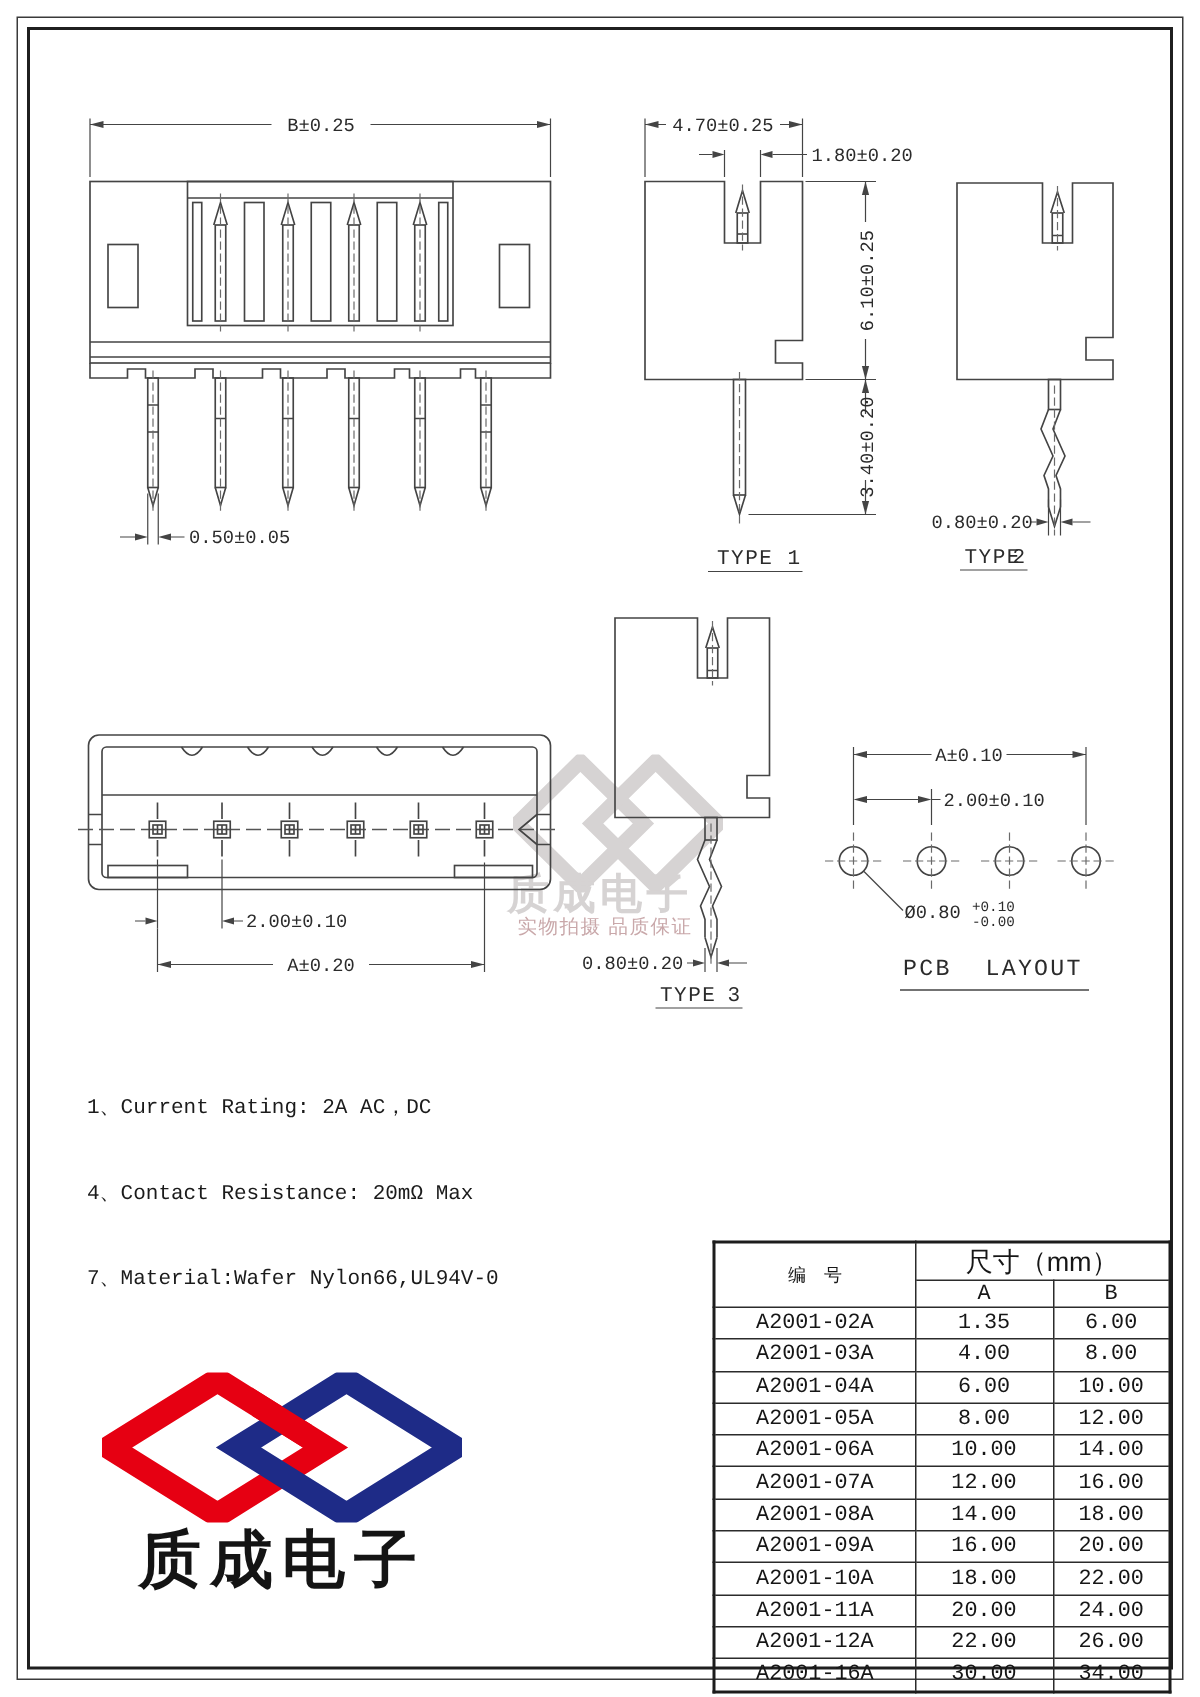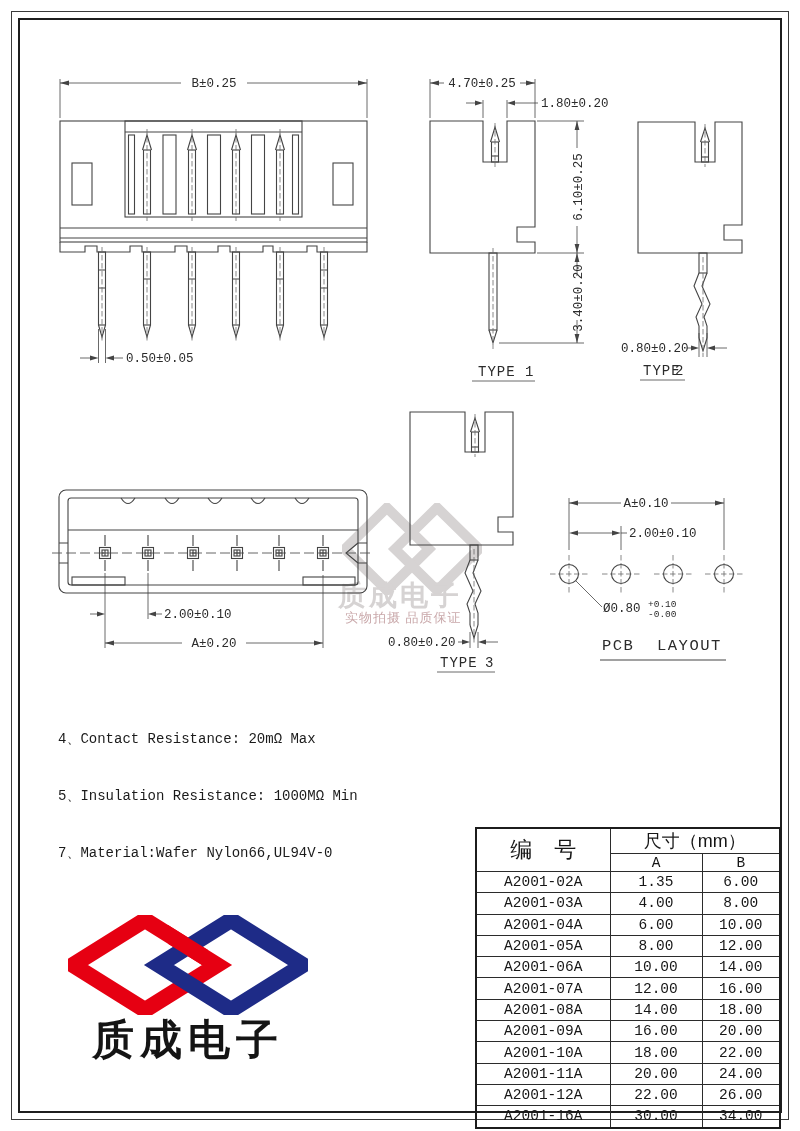--- a/index.html
+++ b/index.html
@@ -25,21 +25,21 @@
   .dim-sm{font-size:9.5px;}
   .lbl{font-size:14px;letter-spacing:1px;}
   .lbl-big{font-size:15.5px;letter-spacing:1.5px;}
   .specs{position:absolute;left:58px;top:692px;font-size:14px;line-height:19px;
          white-space:pre;color:#1b1b1b;}
   .specs .s-title{letter-spacing:0.5px;}
   .parts{position:absolute;left:475px;top:827px;border-collapse:collapse;table-layout:fixed;
          font-size:14.5px;color:#161616;border:2px solid #1c1c1c;}
   .parts td,.parts th{border:1px solid #2b2b2b;text-align:center;padding:0;font-weight:normal;
          overflow:hidden;}
-  .parts .h-part{font-family:"Liberation Serif",serif;font-size:22px;}
+  .parts .h-part{font-family:"Liberation Serif",serif;font-size:12px;}
   .parts .h-dim{font-family:Liberation Sans, sans-serif;font-size:18px;height:24px;}
   .parts .h-ab{height:17px;font-size:14.5px;}
   .parts .r td{height:20.3px;}
   .logo-mark{position:absolute;left:68px;top:915px;}
   .logo-text{position:absolute;left:68px;top:1012px;width:240px;text-align:center;
          font-family:"Liberation Sans",sans-serif;font-size:42px;font-weight:700;
          letter-spacing:6px;color:#141414;white-space:nowrap;}
   .wm{position:absolute;pointer-events:none;}
   .wm-brand{left:338px;top:577px;font-family:"Liberation Sans",sans-serif;font-size:28px;
          font-weight:700;letter-spacing:3px;color:var(--watermark-gray);white-space:nowrap;}
@@ -271,22 +271,22 @@
     <text class="dim" x="101" y="17" text-anchor="middle">A±0.10</text>
     <text class="dim" x="84" y="47">2.00±0.10</text>
     <text class="dim" x="58" y="122">Ø0.80</text>
     <text class="dim-sm" x="103" y="117">+0.10</text>
     <text class="dim-sm" x="103" y="127">-0.00</text>
     <text class="lbl-big" x="57" y="160">PCB</text>
     <text class="lbl-big" x="112" y="160">LAYOUT</text>
   </svg>
 
   <div class="specs">
+    <div>1、Current Rating: 2A AC，DC</div>
     <div>4、Contact Resistance: 20mΩ Max</div>
-    <div>5、Insulation Resistance: 1000MΩ Min</div>
     <div>7、Material:Wafer Nylon66,UL94V-0</div>
     
   </div>
 
   <svg class="dwg logo-mark" width="240" height="100" viewBox="0 0 240 100">
     <defs>
         <clipPath id="ilk">
           <rect x="100" y="6" width="40" height="44"></rect>
         </clipPath>
       </defs>

